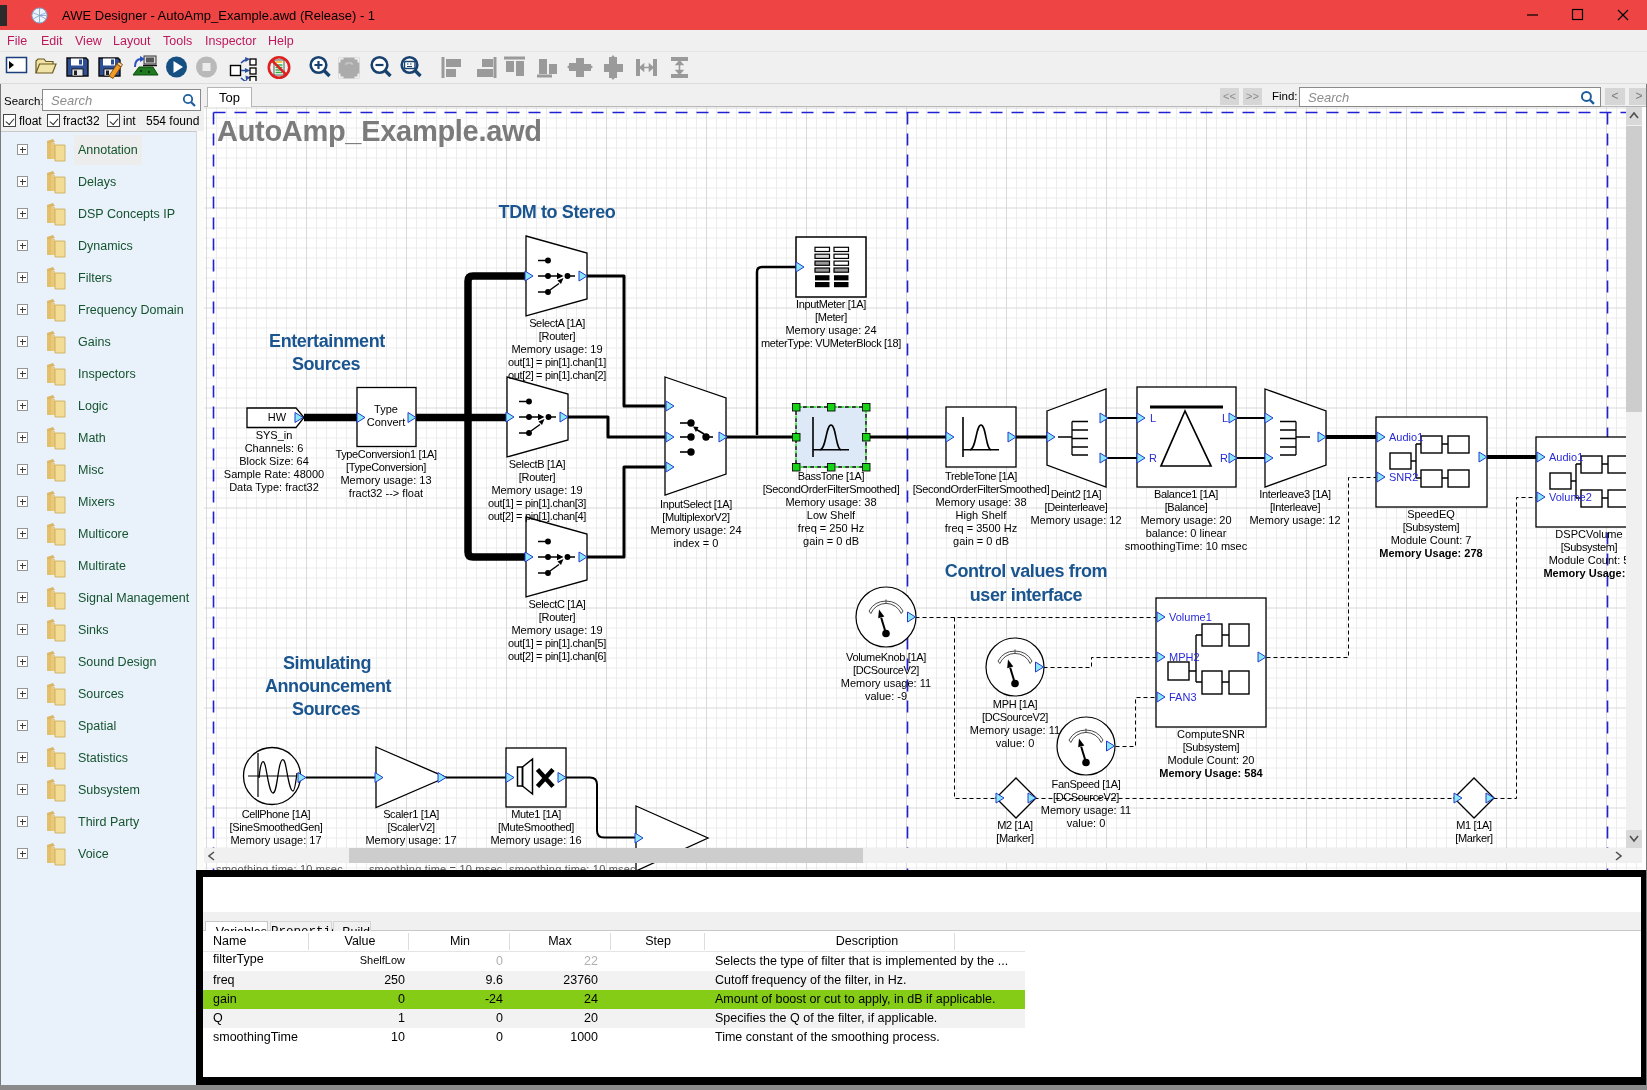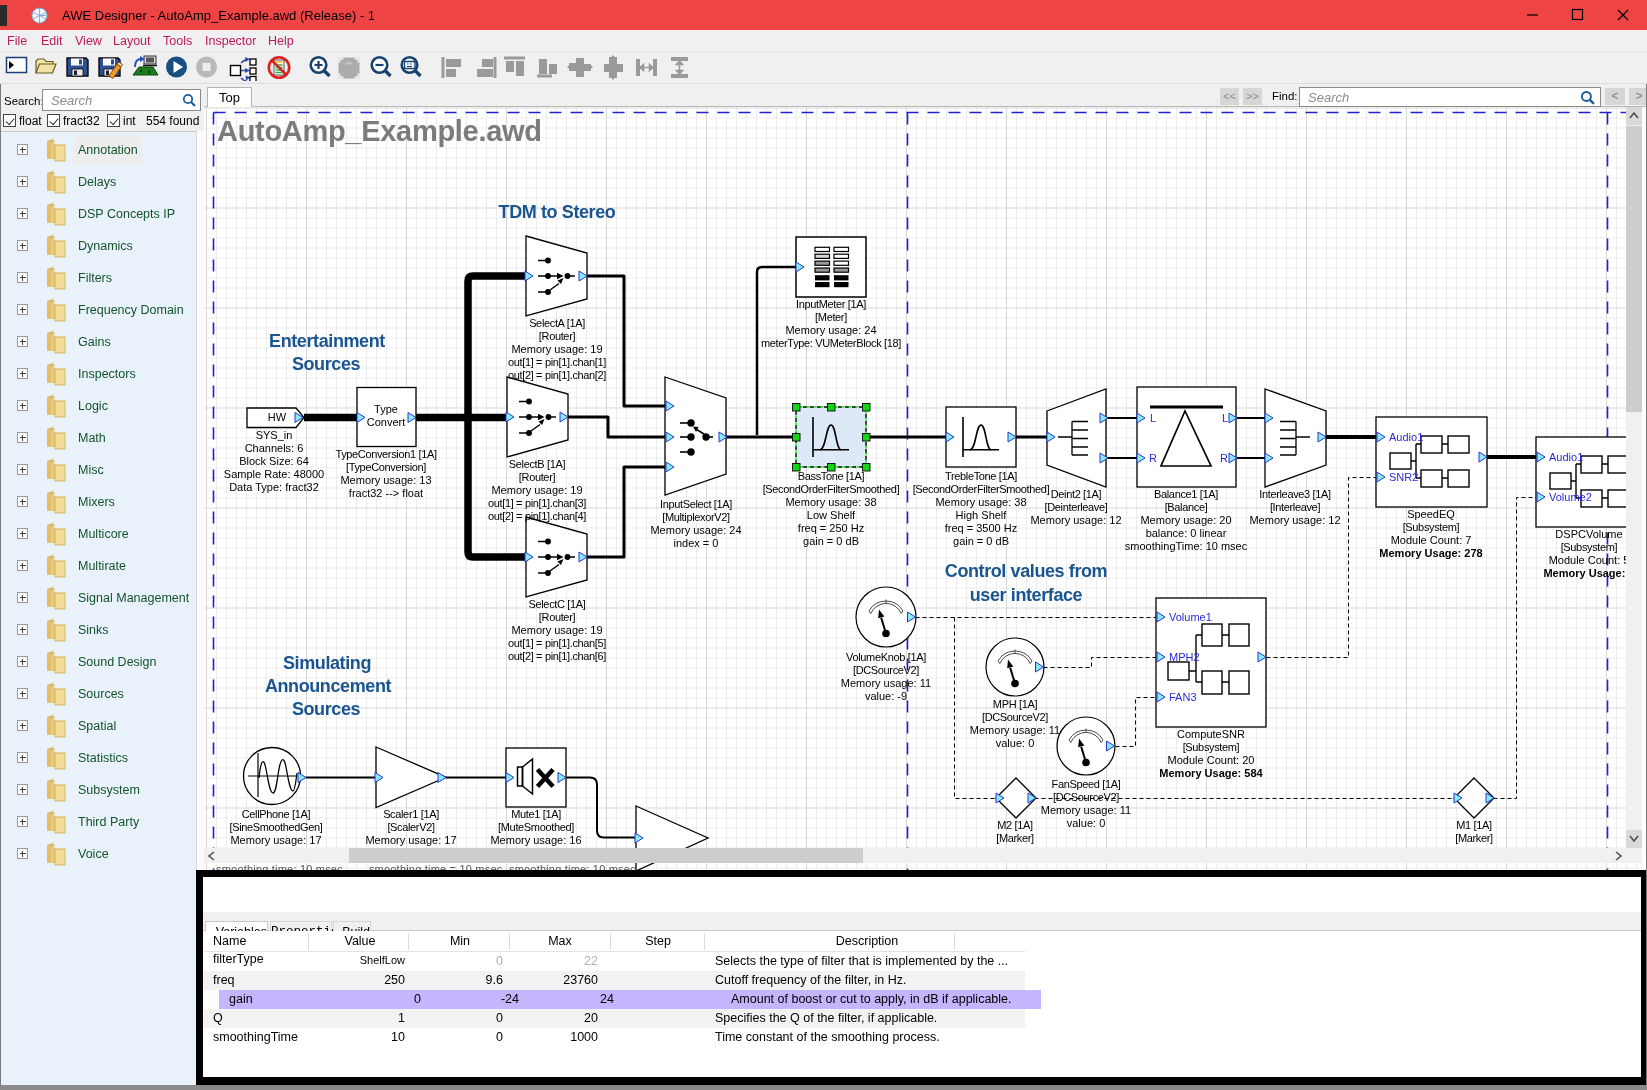--- a/index.html
+++ b/index.html
@@ -884,21 +884,21 @@
 <span style="position:absolute;left:0;width:395px;top:2px;font-size:12.5px;text-align:right;display:inline-block;color:#b0b0b0;">22</span>
 <span style="position:absolute;left:512px;top:2px;font-size:12.5px;">Selects the type of filter that is implemented by the ...</span>
 </div>
 <div style="position:absolute;left:0;top:40px;width:822px;height:19px;background:#f2f2f2;">
 <span style="position:absolute;left:10px;top:2px;font-size:12.5px;">freq</span>
 <span style="position:absolute;left:0;width:202px;top:2px;font-size:12.5px;text-align:right;display:inline-block;">250</span>
 <span style="position:absolute;left:0;width:300px;top:2px;font-size:12.5px;text-align:right;display:inline-block;color:#000;">9.6</span>
 <span style="position:absolute;left:0;width:395px;top:2px;font-size:12.5px;text-align:right;display:inline-block;color:#000;">23760</span>
 <span style="position:absolute;left:512px;top:2px;font-size:12.5px;">Cutoff frequency of the filter, in Hz.</span>
 </div>
-<div style="position:absolute;left:16px;top:59px;width:822px;height:19px;background:#c4b5fd;">
+<div style="position:absolute;left:0;top:59px;width:822px;height:19px;background:#84cc16;">
 <span style="position:absolute;left:10px;top:2px;font-size:12.5px;">gain</span>
 <span style="position:absolute;left:0;width:202px;top:2px;font-size:12.5px;text-align:right;display:inline-block;">0</span>
 <span style="position:absolute;left:0;width:300px;top:2px;font-size:12.5px;text-align:right;display:inline-block;color:#000;">-24</span>
 <span style="position:absolute;left:0;width:395px;top:2px;font-size:12.5px;text-align:right;display:inline-block;color:#000;">24</span>
 <span style="position:absolute;left:512px;top:2px;font-size:12.5px;">Amount of boost or cut to apply, in dB if applicable.</span>
 </div>
 <div style="position:absolute;left:0;top:78px;width:822px;height:19px;background:#f2f2f2;">
 <span style="position:absolute;left:10px;top:2px;font-size:12.5px;">Q</span>
 <span style="position:absolute;left:0;width:202px;top:2px;font-size:12.5px;text-align:right;display:inline-block;">1</span>
 <span style="position:absolute;left:0;width:300px;top:2px;font-size:12.5px;text-align:right;display:inline-block;color:#000;">0</span>

